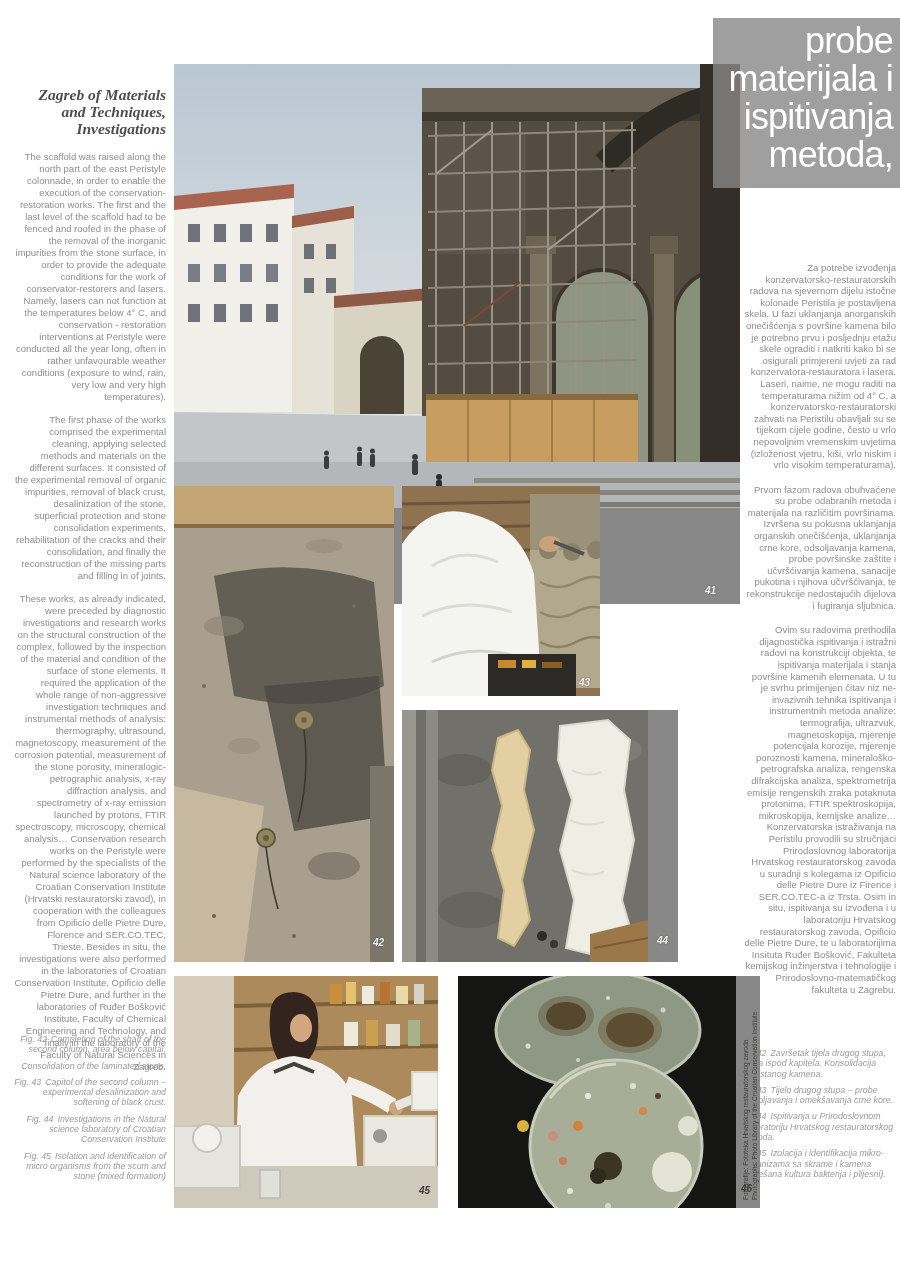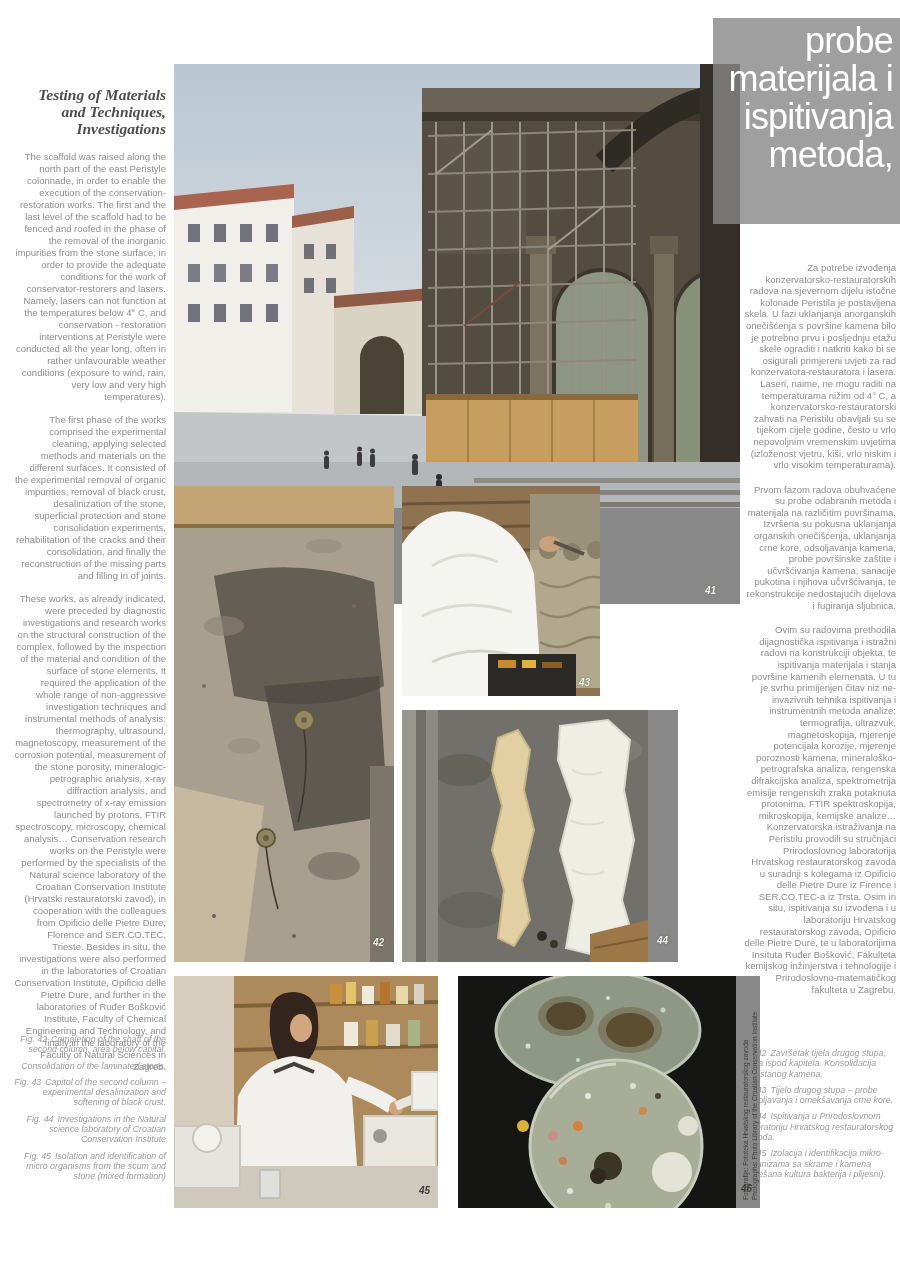--- a/index.html
+++ b/index.html
@@ -8,21 +8,21 @@
   .page{position:absolute;left:0;top:0;width:900px;height:1286px;background:#fff;}
 
   
   .photo{position:absolute;overflow:hidden;background:#888;}
   .photo svg{display:block;}
   .fig-num{position:absolute;font-style:italic;font-weight:bold;font-size:10px;z-index:5;}
   .fig-num.light{color:#f1f1ec;text-shadow:0 0 2px rgba(0,0,0,.4);}
   .fig-num.dark{color:#3d3c38;}
 
   
-  .title-block{position:absolute;left:713px;top:18px;width:187px;height:206px;
+  .title-block{position:absolute;left:713px;top:18px;width:187px;height:170px;
                background:rgba(135,135,135,0.80);z-index:4;}
   .title-text{position:absolute;right:7px;top:4px;text-align:right;color:#ffffff;
               font-size:36px;line-height:38px;letter-spacing:-0.8px;white-space:nowrap;}
 
   
   .col-left{position:absolute;left:14px;top:86px;width:152px;text-align:right;}
   .heading{font-family:"Liberation Serif",serif;font-style:italic;font-weight:bold;
            font-size:15.5px;line-height:17px;color:#4e4e4e;margin-bottom:14px;}
   .body-text p{margin:0 0 11px 0;font-size:9.5px;line-height:12px;color:#8d8d8d;}
   .col-left-captions{position:absolute;left:14px;top:1034px;width:152px;text-align:right;}
@@ -159,21 +159,21 @@
     <div class="title-text">
       <div>probe</div>
       <div>materijala i</div>
       <div>ispitivanja</div>
       <div>metoda,</div>
     </div>
   </div>
 
   <div class="col-left">
     <div class="heading">
-      <div>Testing of Materials</div>
+      <div>Zagreb of Materials</div>
       <div>and Techniques,</div>
       <div>Investigations</div>
     </div>
     <div class="body-text">
       <p>The scaffold was raised along the north part of the east Peristyle colonnade, in order to enable the execution of the conservation-restoration works. The first and the last level of the scaffold had to be fenced and roofed in the phase of the removal of the inorganic impurities from the stone surface, in order to provide the adequate conditions for the work of conservator-restorers and lasers. Namely, lasers can not function at the temperatures below 4° C, and conservation - restoration interventions at Peristyle were conducted all the year long, often in rather unfavourable weather conditions (exposure to wind, rain, very low and very high temperatures).</p>
       <p>The first phase of the works comprised the experimental cleaning, applying selected methods and materials on the different surfaces. It consisted of the experimental removal of organic impurities, removal of black crust, desalinization of the stone, superficial protection and stone consolidation experiments, rehabilitation of the cracks and their consolidation, and finally the reconstruction of the missing parts and filling in of joints.</p>
       <p>These works, as already indicated, were preceded by diagnostic investigations and research works on the structural construction of the complex, followed by the inspection of the material and condition of the surface of stone elements. It required the application of the whole range of non-aggressive investigation techniques and instrumental methods of analysis: thermography, ultrasound, magnetoscopy, measurement of the corrosion potential, measurement of the stone porosity, mineralogic-petrographic analysis, x-ray diffraction analysis, and spectrometry of x-ray emission launched by protons, FTIR spectroscopy, microscopy, chemical analysis… Conservation research works on the Peristyle were performed by the specialists of the Natural science laboratory of the Croatian Conservation Institute (Hrvatski restauratorski zavod), in cooperation with the colleagues from Opificio delle Pietre Dure, Florence and SER.CO.TEC, Trieste. Besides in situ, the investigations were also performed in the laboratories of Croatian Conservation Institute, Opificio delle Pietre Dure, and further in the laboratories of Ruđer Bošković Institute, Faculty of Chemical Engineering and Technology, and finally in the laboratory of the Faculty of Natural Sciences in Zagreb.</p>
     </div>
   </div>
 

